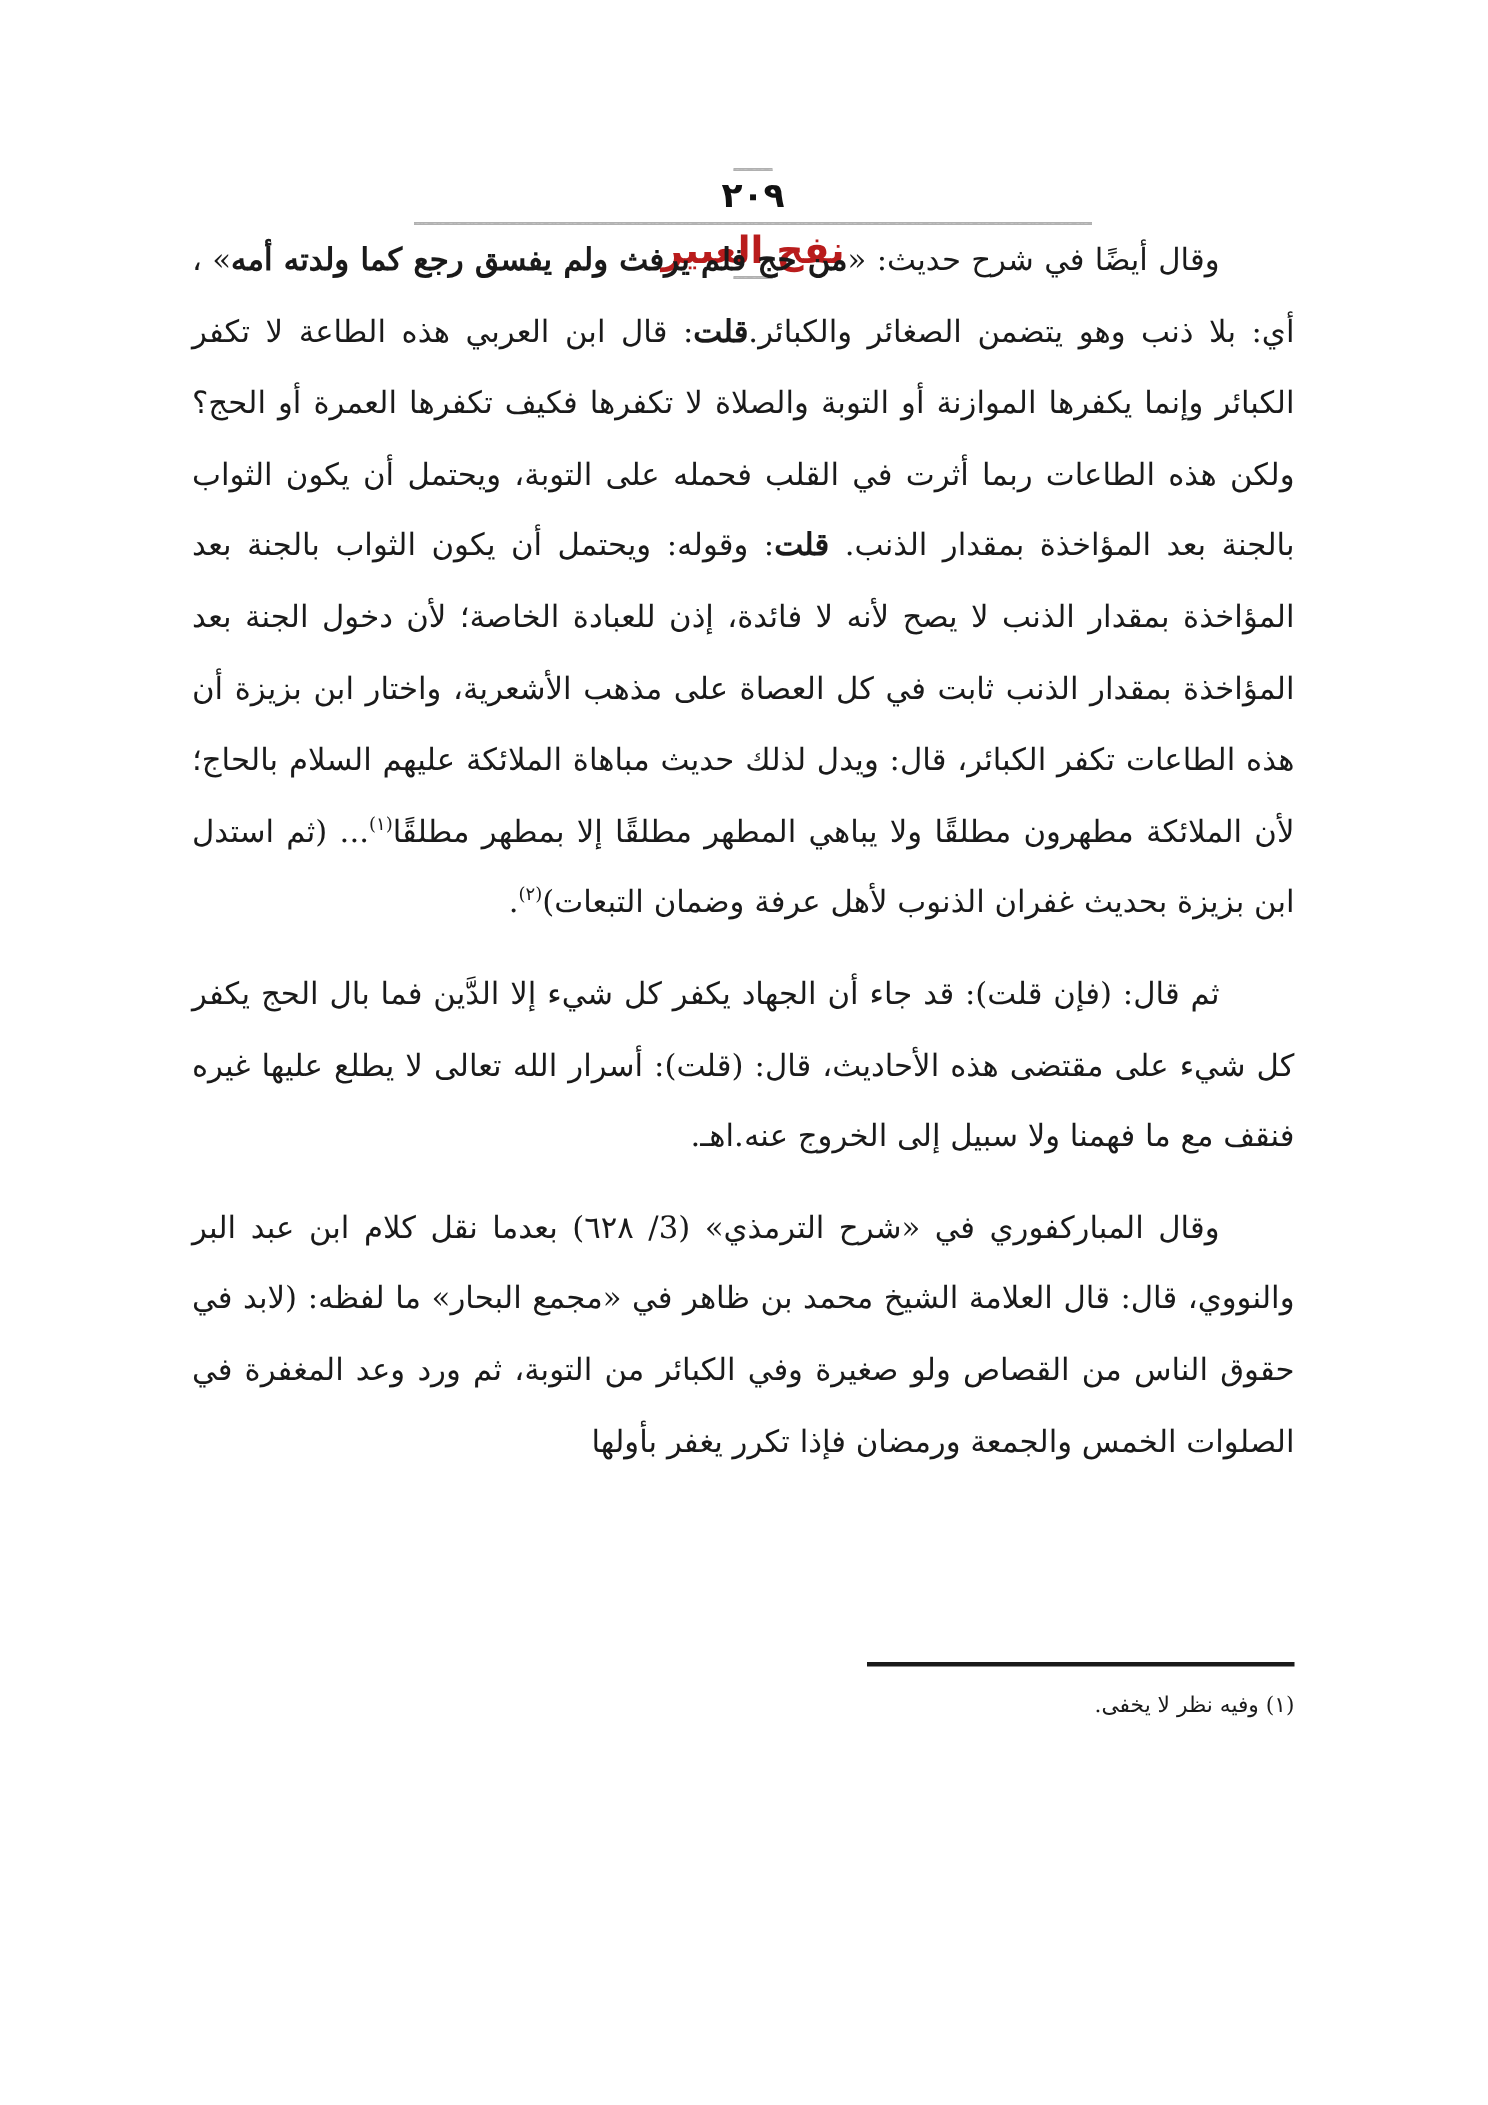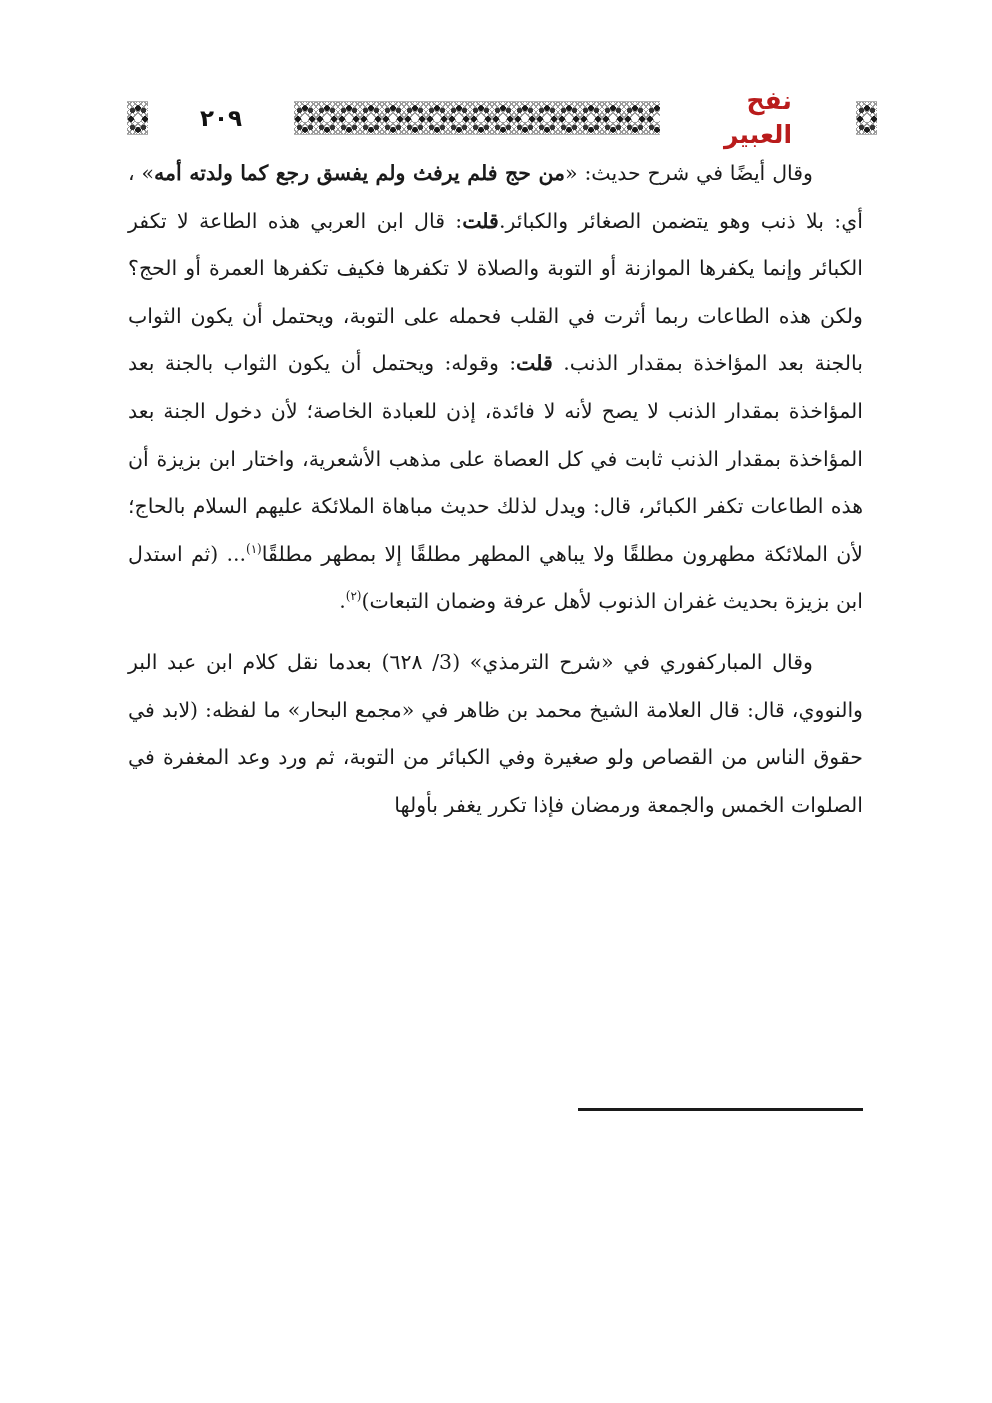--- a/index.html
+++ b/index.html
@@ -11,28 +11,27 @@
       width: 992px;
       height: 1403px;
       position: relative;
       overflow: hidden;
       font-family: "DejaVu Serif", "Liberation Serif", serif;
       color: #1a1a1a;
     }
     .page-header {
       position: absolute;
       left: 127px;
-      top: 101px;
+      top: 112px;
       width: 750px;
       height: 34px;
       display: flex;
-      flex-direction: row;
+      flex-direction: column;
       align-items: center;
       direction: ltr;
-      gap: 44px;
     }
     .tile-strip {
       height: 34px;
       background-color: #ffffff;
       background-image:
         radial-gradient(circle at 50% 50%, #ffffff 0 3px, transparent 3.5px),
         radial-gradient(circle at 50% 18%, #1a1a1a 0 2.6px, transparent 3px),
         radial-gradient(circle at 50% 82%, #1a1a1a 0 2.6px, transparent 3px),
         radial-gradient(circle at 18% 50%, #1a1a1a 0 2.6px, transparent 3px),
         radial-gradient(circle at 82% 50%, #1a1a1a 0 2.6px, transparent 3px),
@@ -125,20 +124,27 @@
   <div class="tile-strip tile-mid"></div>
   <span class="running-title">نفح العبير</span>
   <div class="tile-strip tile-right-end"></div>
 </div>
 
 <div class="content">
   <p class="para">
     <span>وقال أيضًا في شرح حديث: «</span><span class="b">من حج فلم يرفث ولم يفسق رجع كما ولدته أمه</span><span>» ، أي: بلا ذنب وهو يتضمن الصغائر والكبائر.</span><span class="b">قلت</span><span>: قال ابن العربي هذه الطاعة لا تكفر الكبائر وإنما يكفرها الموازنة أو التوبة والصلاة لا تكفرها فكيف تكفرها العمرة أو الحج؟ ولكن هذه الطاعات ربما أثرت في القلب فحمله على التوبة، ويحتمل أن يكون الثواب بالجنة بعد المؤاخذة بمقدار الذنب. </span><span class="b">قلت</span><span>: وقوله: ويحتمل أن يكون الثواب بالجنة بعد المؤاخذة بمقدار الذنب لا يصح لأنه لا فائدة، إذن للعبادة الخاصة؛ لأن دخول الجنة بعد المؤاخذة بمقدار الذنب ثابت في كل العصاة على مذهب الأشعرية، واختار ابن بزيزة أن هذه الطاعات تكفر الكبائر، قال: ويدل لذلك حديث مباهاة الملائكة عليهم السلام بالحاج؛ لأن الملائكة مطهرون مطلقًا ولا يباهي المطهر مطلقًا إلا بمطهر مطلقًا</span><span class="sup">(١)</span><span>... (ثم استدل ابن بزيزة بحديث غفران الذنوب لأهل عرفة وضمان التبعات)</span><span class="sup">(٢)</span><span>.</span>
   </p>
   <p class="para">
+    <span>ثم قال: (فإن قلت): قد جاء أن الجهاد يكفر كل شيء إلا الدَّين فما بال الحج يكفر كل شيء على مقتضى هذه الأحاديث، قال: (قلت): أسرار الله تعالى لا يطلع عليها غيره فنقف مع ما فهمنا ولا سبيل إلى الخروج عنه.اهـ.</span>
+  </p>
+  <p class="para">
     <span>وقال المباركفوري في «شرح الترمذي» (3/ ٦٢٨) بعدما نقل كلام ابن عبد البر والنووي، قال: قال العلامة الشيخ محمد بن ظاهر في «مجمع البحار» ما لفظه: (لابد في حقوق الناس من القصاص ولو صغيرة وفي الكبائر من التوبة، ثم ورد وعد المغفرة في الصلوات الخمس والجمعة ورمضان فإذا تكرر يغفر بأولها</span>
   </p>
 </div>
 
 <div class="footnote-rule"></div>
 
 <div class="footnotes">
+  <p class="footnote">
+    <span>(١)</span>
+    <span>وفيه نظر لا يخفى.</span>
+  </p>
 </div>
 
 </body></html>

